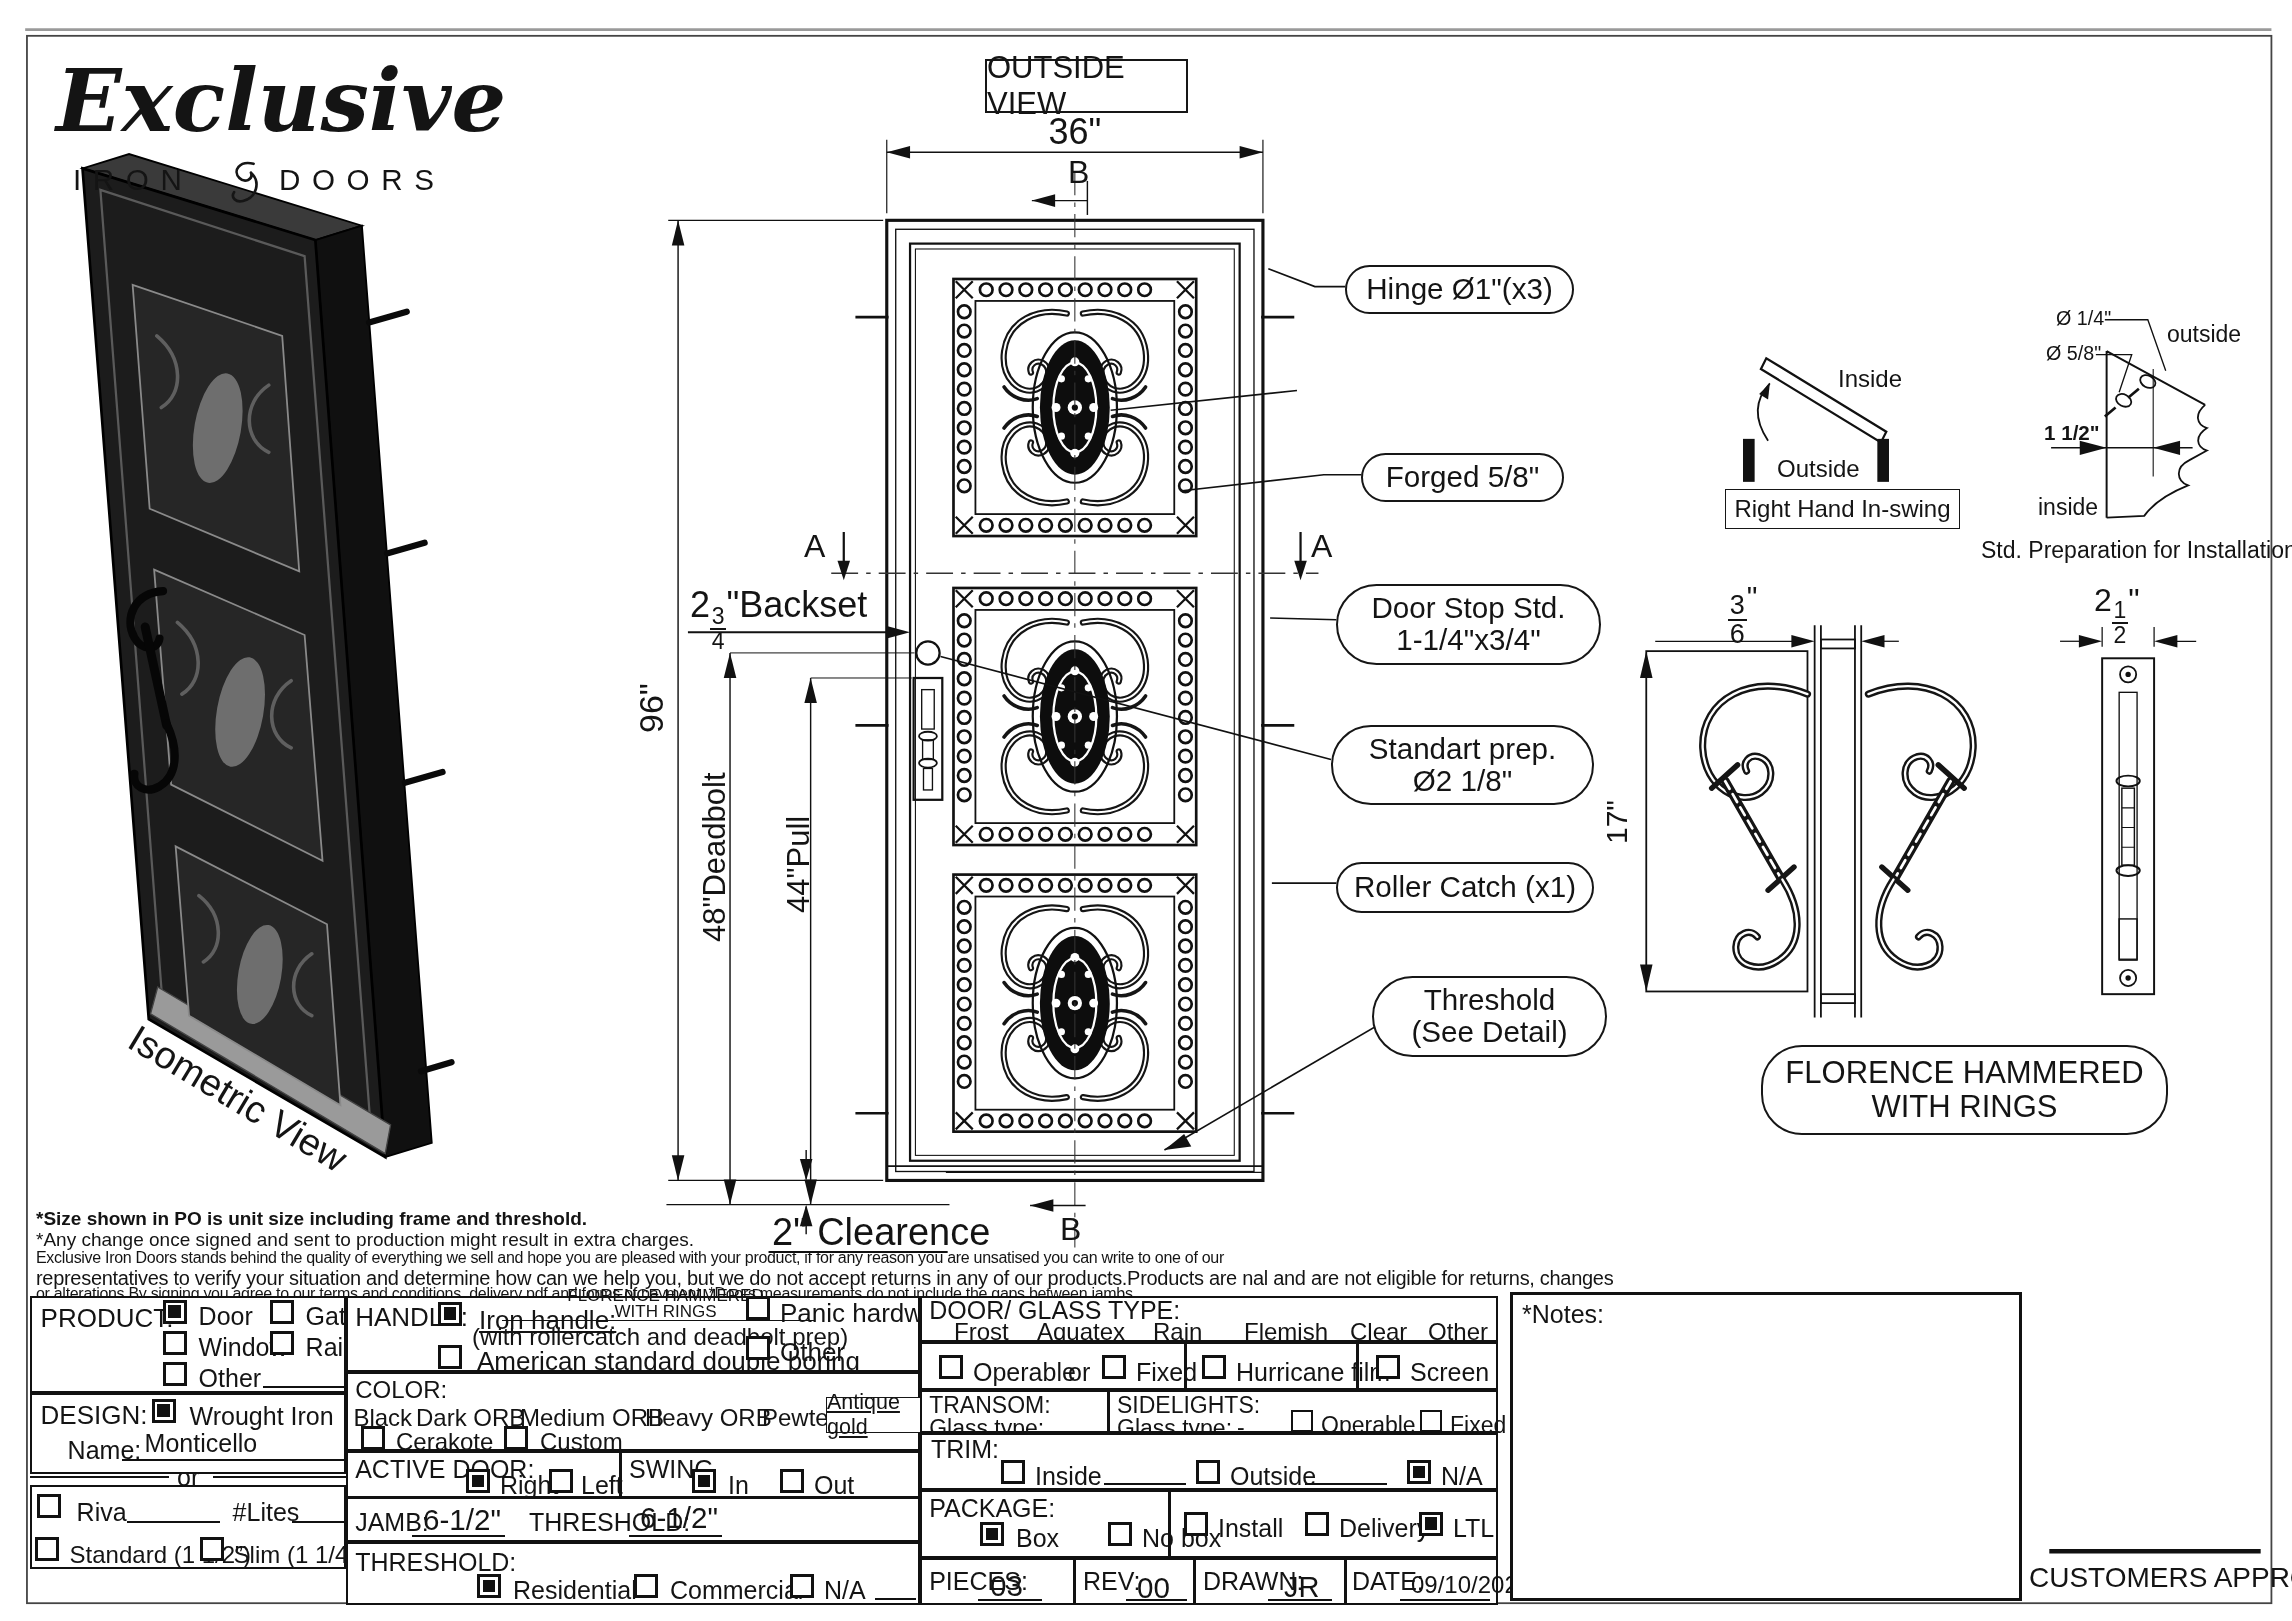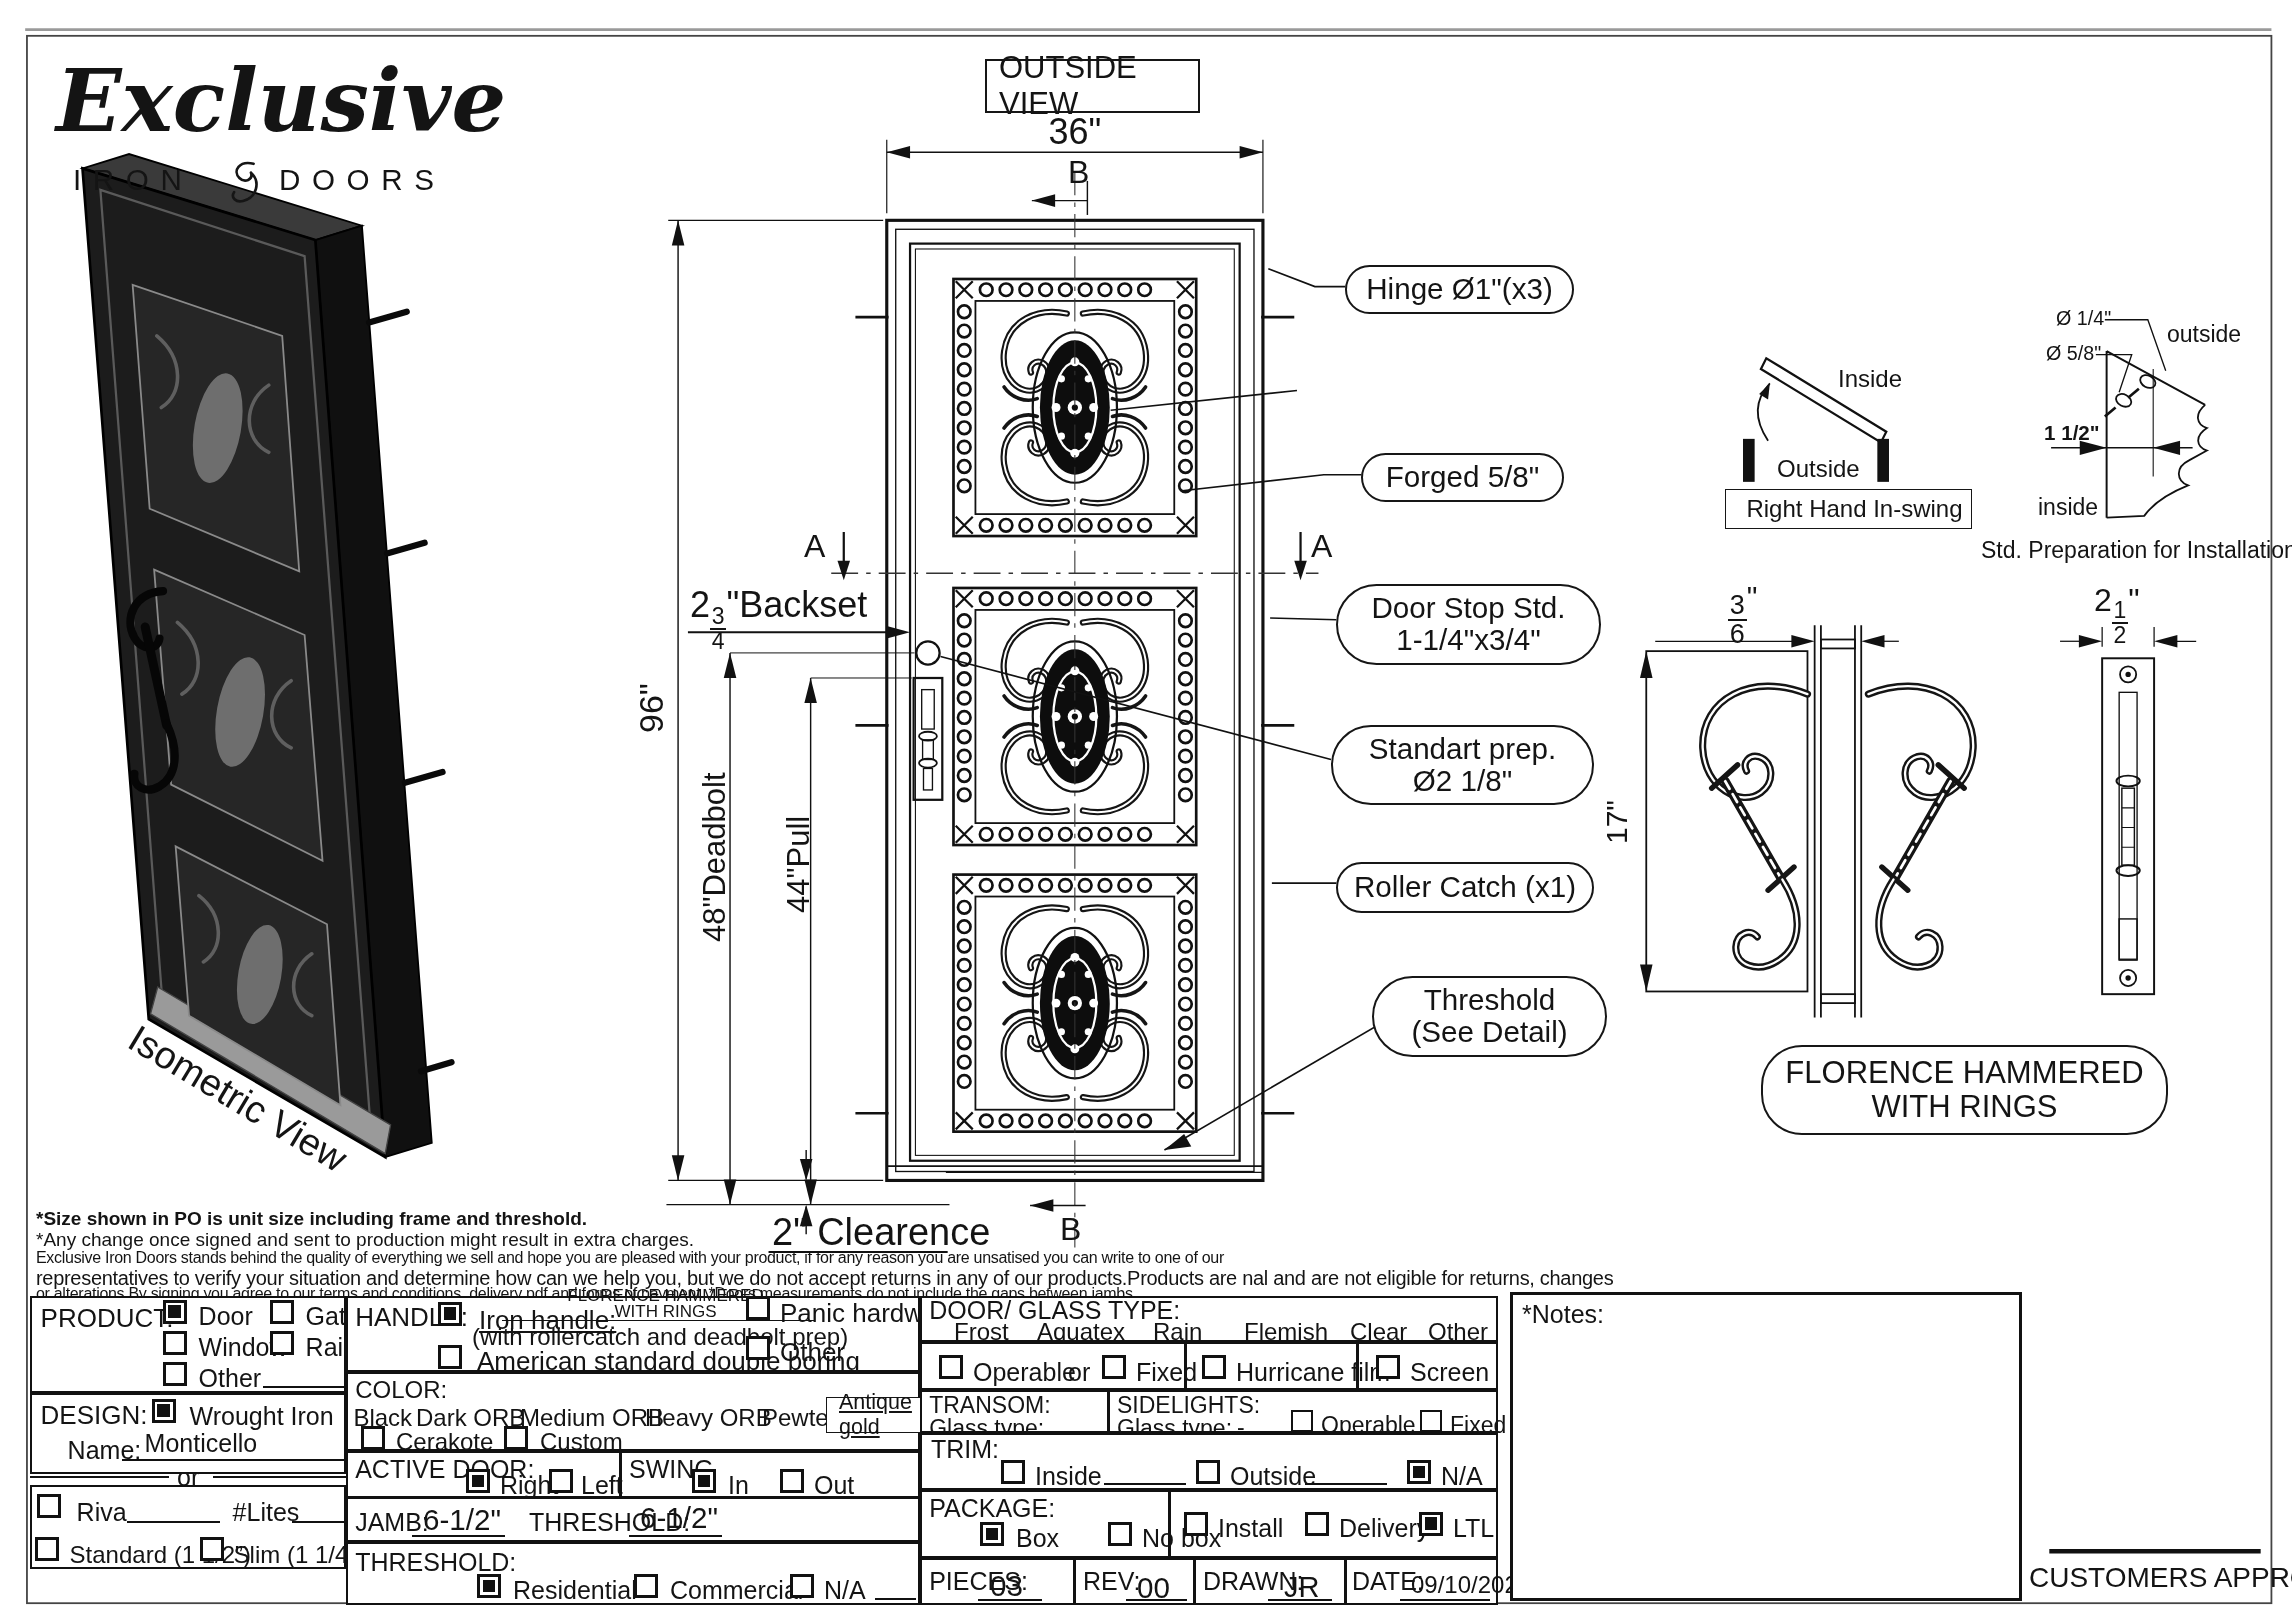--- a/index.html
+++ b/index.html
@@ -5,21 +5,21 @@
   html,body{margin:0;padding:0;background:#fff;}
   #sheet{position:relative;width:2293px;height:1622px;background:#fff;overflow:hidden;
          font-family:"Liberation Sans",sans-serif;color:#141414;}
   .t{position:absolute;white-space:nowrap;color:#141414;}
   .ctr{text-align:center;}
   .rot-ccw{transform:rotate(-90deg);transform-origin:left top;}
   .pill{position:absolute;border:2.7px solid #161616;border-radius:41px;background:#fff;
         display:flex;flex-direction:column;align-items:center;justify-content:center;
         line-height:1.08;padding:1.8px 16px;}
   .boxed{position:absolute;border:2.7px solid #161616;background:#fff;display:flex;
-         align-items:center;justify-content:center;padding-left:12px;}
+         align-items:center;justify-content:center;}
   .cb{position:relative;display:inline-block;width:24px;height:24px;border:3.6px solid #111;
       background:#fff;flex:none;box-sizing:border-box;}
   .cb.checked::after{content:"";position:absolute;inset:2.7px;background:#111;}
   .cb.sm{width:21.5px;height:21.5px;border-width:2.7px;}
   .fbox{position:absolute;border:2.7px solid #111;box-sizing:border-box;background:#fff;}
   .flabel{font-size:25px;font-weight:400;}
   .uline{position:absolute;border-bottom:2.7px solid #111;}
   .frac{display:inline-flex;flex-direction:column;text-align:center;vertical-align:-7.2px;line-height:1;}
   .frac .fn{border-bottom:2.2px solid #141414;padding:0 1.8px;}
   .logo-script{font-family:"DejaVu Serif",serif;font-style:italic;font-weight:bold;}

